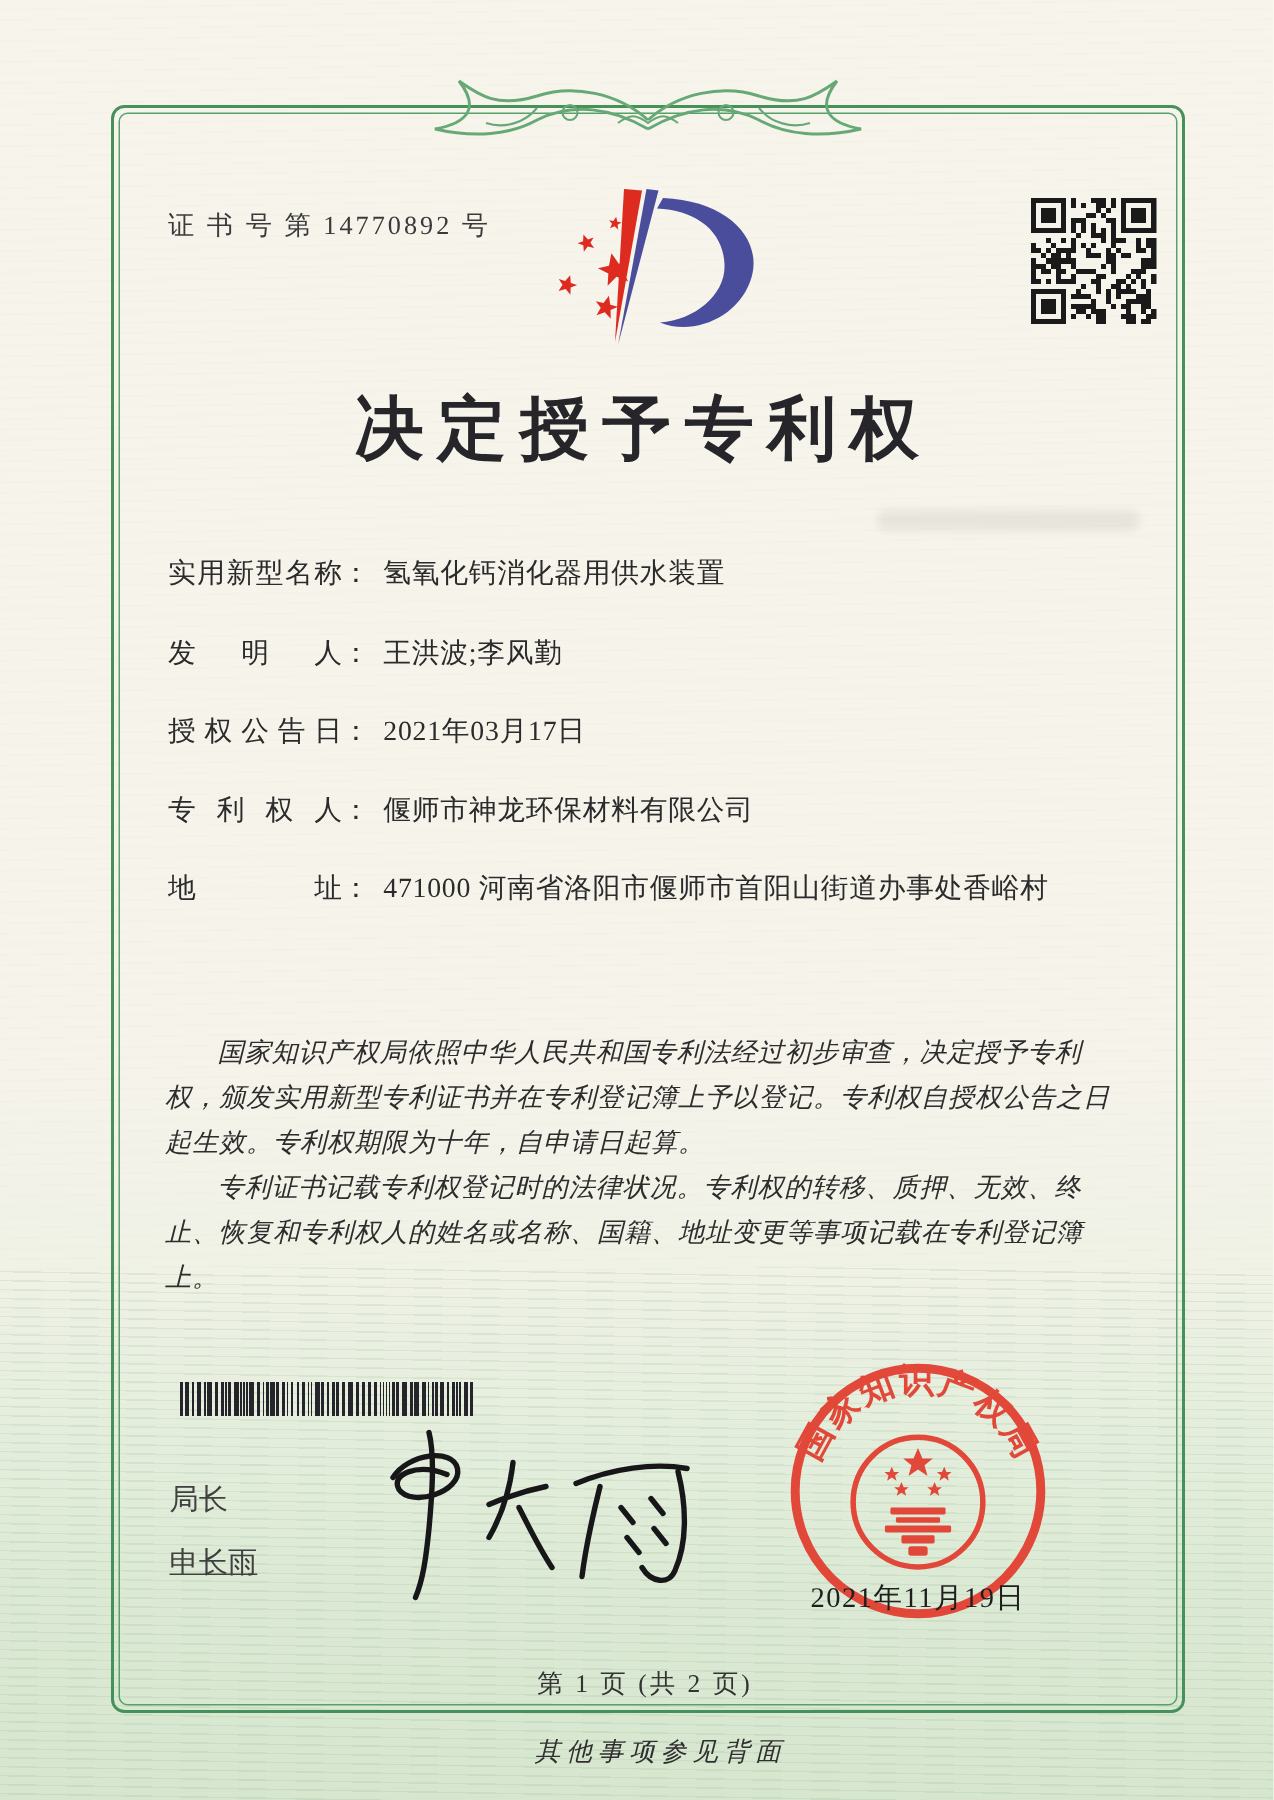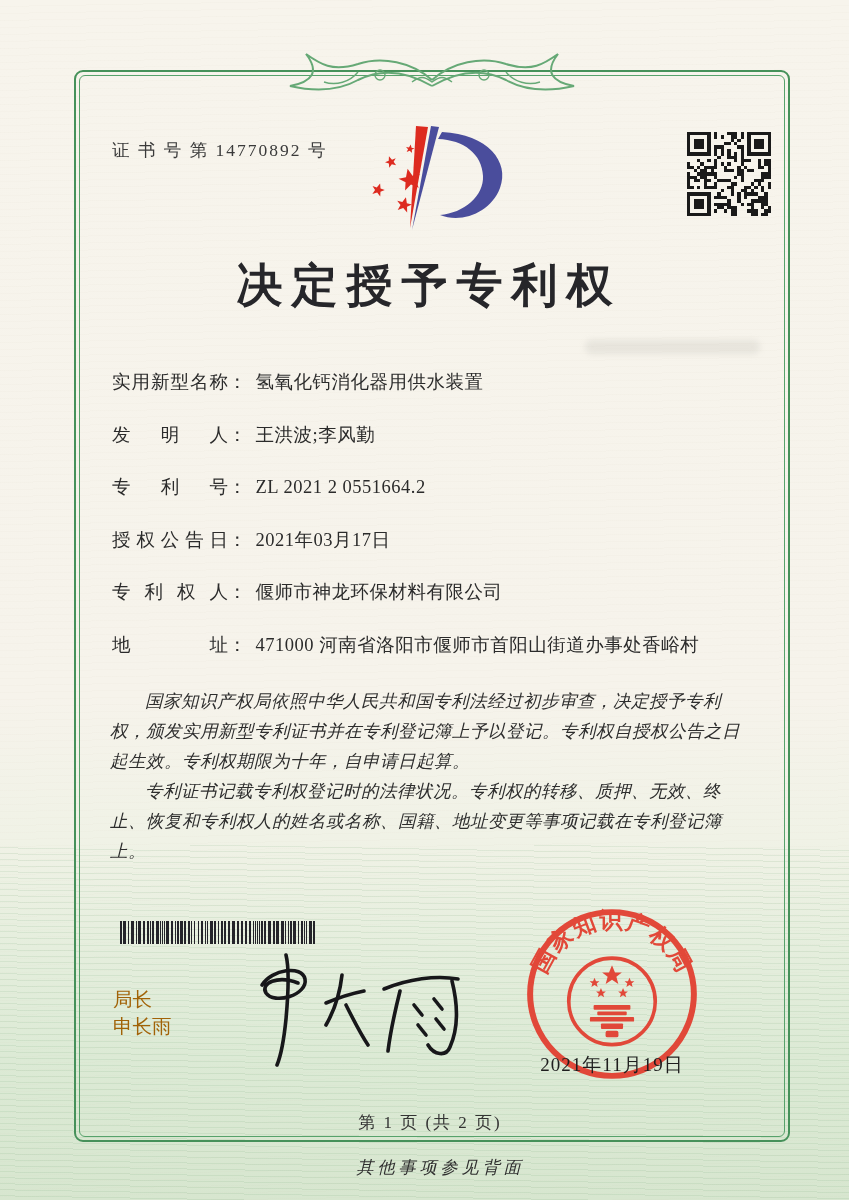--- a/index.html
+++ b/index.html
@@ -51,22 +51,22 @@
   .fcolon{display:inline-block;}
   .fvalue{margin-left:9px;letter-spacing:.5px;}
   .frow .pair2{margin-left:58px;}
   .paras{
     position:absolute;left:110px;top:686px;width:642px;
     font-size:17.5px;font-style:italic;line-height:30px;color:#2d2d2d;
     letter-spacing:.5px;
   }
   .paras p{margin:0;text-indent:2em;}
   .barcode{position:absolute;left:120px;top:921px;width:196px;height:23px;}
-  .director{position:absolute;left:113px;top:986px;font-size:19.5px;color:#a16207;}
-  .director .name{}
+  .director{position:absolute;left:113px;top:986px;font-size:19.5px;color:#404040;}
+  .director .name{margin-top:15px;text-decoration:underline;}
   .signature{position:absolute;left:222px;top:945px;width:260px;height:130px;}
   .seal{position:absolute;left:520px;top:902px;width:184px;height:184px;}
   .seal-date{
     position:absolute;left:512px;top:1052px;width:200px;text-align:center;
     font-size:19px;color:#1e1e1e;letter-spacing:1px;
   }
   .page-info{
     position:absolute;left:74px;top:1111px;width:712px;text-align:center;
     font-size:17px;color:#333;letter-spacing:2px;
   }
@@ -334,23 +334,20 @@
 <div class="title">决定授予专利权</div>
 
 <div class="fields">
   <div class="frow">
     <span class="flabel">实用新型名称</span><span class="fcolon">：</span><span class="fvalue">氢氧化钙消化器用供水装置</span>
   </div>
   <div class="frow">
     <span class="flabel">发明人</span><span class="fcolon">：</span><span class="fvalue">王洪波;李风勤</span>
   </div>
   <div class="frow">
-    <span class="flabel">专利号</span><span class="fcolon">：</span><span class="fvalue">ZL 2021 2 0551664.2</span>
-  </div>
-  <div class="frow">
     <span class="flabel">授权公告日</span><span class="fcolon">：</span><span class="fvalue">2021年03月17日</span>
   </div>
   <div class="frow">
     <span class="flabel">专利权人</span><span class="fcolon">：</span><span class="fvalue">偃师市神龙环保材料有限公司</span>
   </div>
   <div class="frow">
     <span class="flabel">地址</span><span class="fcolon">：</span><span class="fvalue">471000 河南省洛阳市偃师市首阳山街道办事处香峪村</span>
   </div>
 </div>
 

